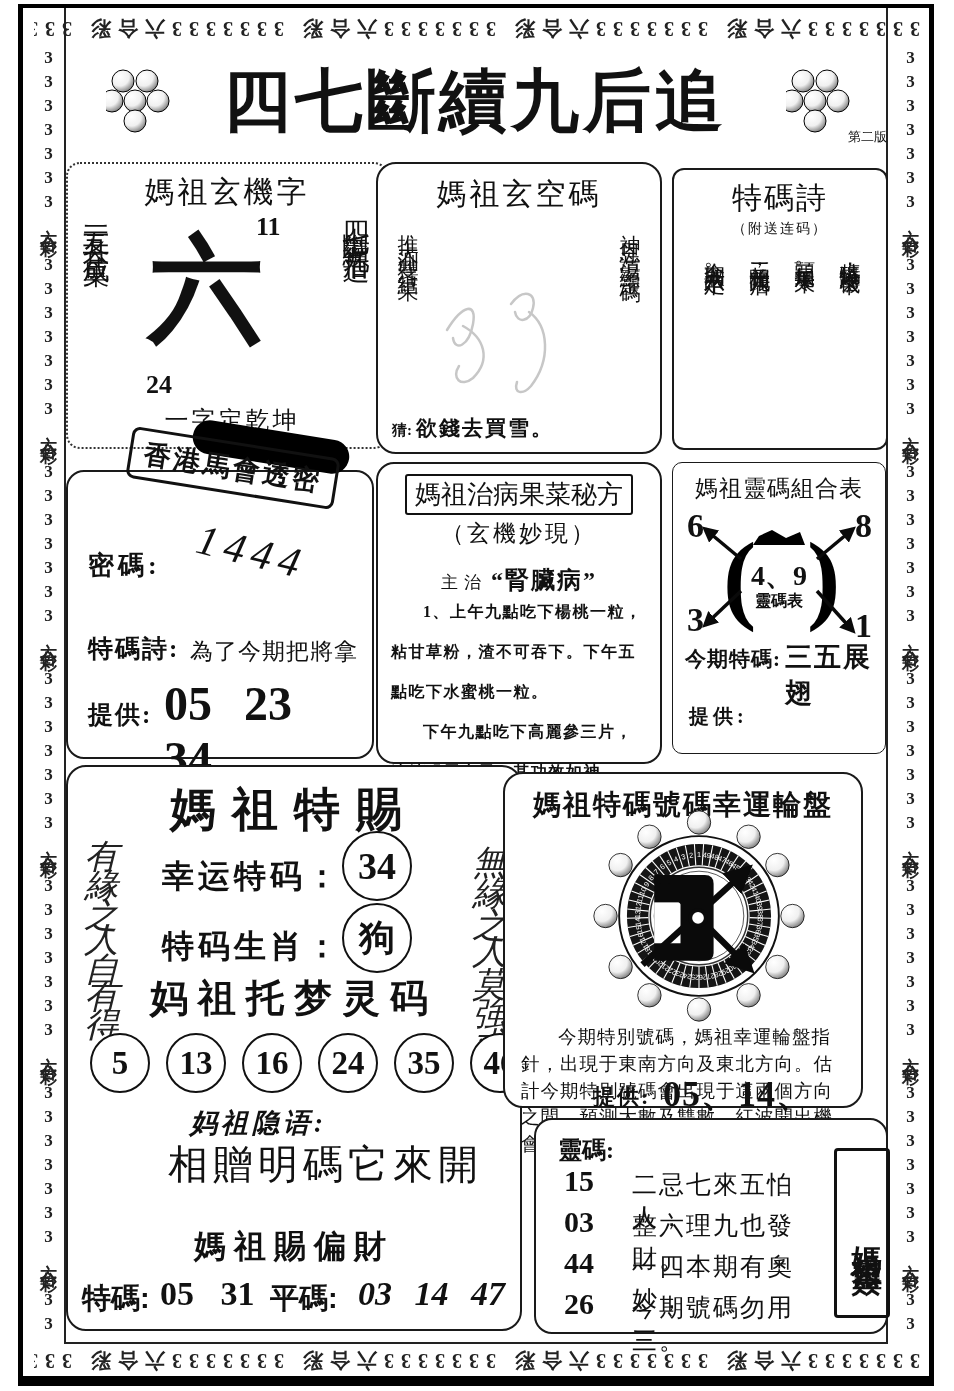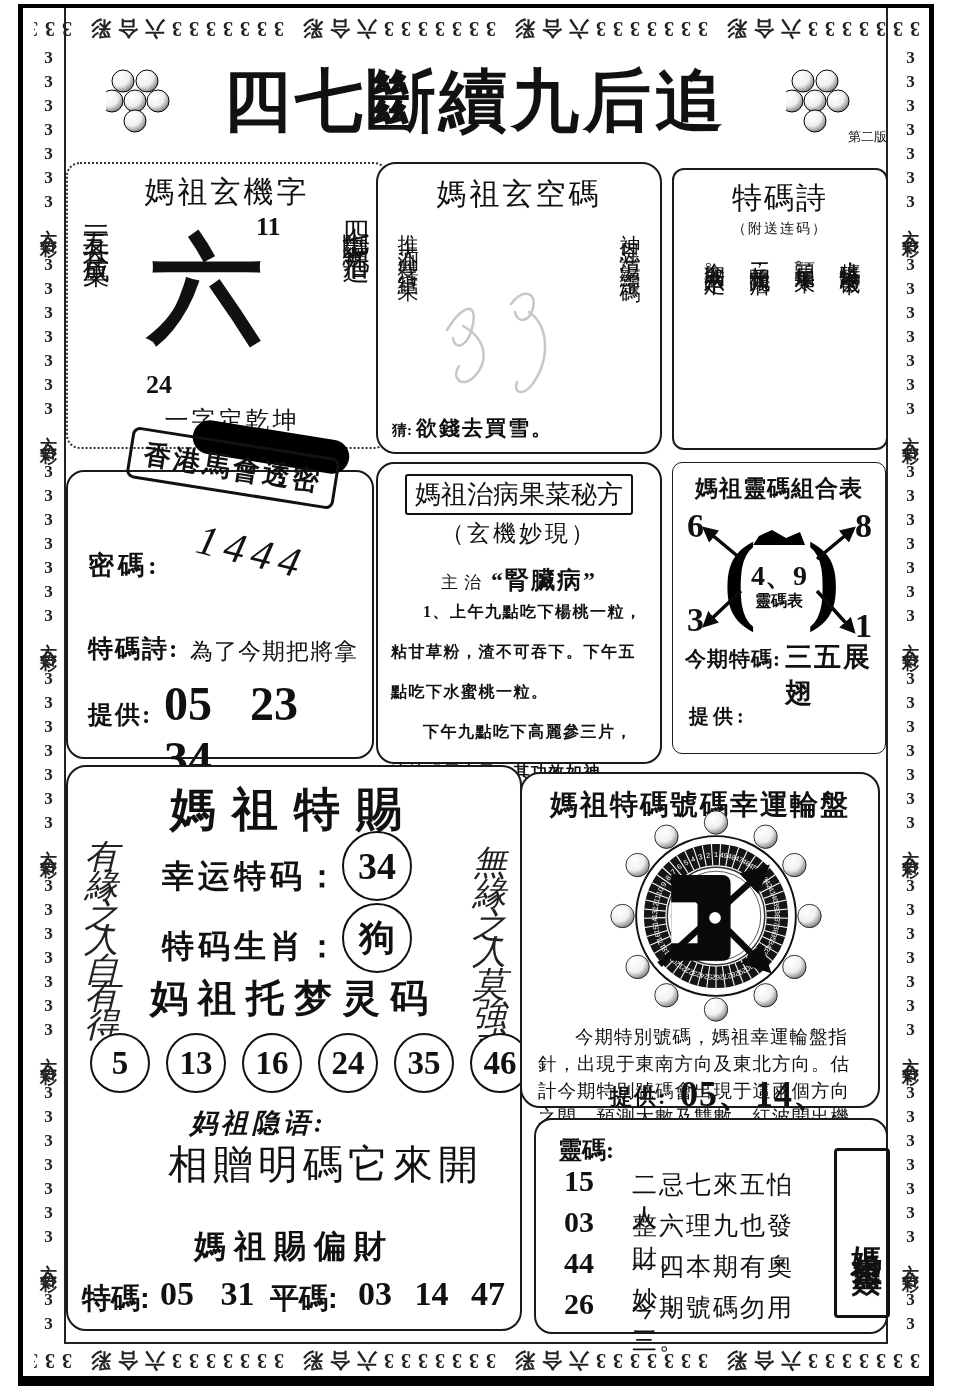--- a/index.html
+++ b/index.html
@@ -110,21 +110,21 @@
     </div>
   </div>
 
   <div class="box" style="left:66px;top:470px;width:304px;height:285px;border-radius:18px;">
     <div class="abs" style="left:20px;top:76px;font-size:26px;font-weight:700;letter-spacing:4px;">密碼:</div>
     <div class="abs" style="left:128px;top:56px;font-size:42px;font-style:italic;letter-spacing:7px;transform:rotate(14deg);">1444</div>
     <div class="abs" style="left:20px;top:160px;font-size:25px;font-weight:700;letter-spacing:2px;">特碼詩:</div>
     <div class="abs" style="left:122px;top:164px;font-size:23px;letter-spacing:1px;font-family:Liberation Mono, monospace;">為了今期把將拿</div>
     <div class="abs" style="left:20px;top:226px;font-size:25px;font-weight:700;letter-spacing:2px;">提供:</div>
     <div class="abs" style="left:96px;top:204px;font-size:48px;font-weight:700;">
-      <span style="margin-right:26px;">05</span>
+      <span style="margin-right:20px;">05</span>
       <span style="margin-right:26px;">23</span>
       <span>34</span>
     </div>
   </div>
 
   <div class="abs" style="left:192px;top:430px;width:158px;height:34px;background:#000;border-radius:18px;transform:rotate(9deg);"></div>
   <div class="abs ctr" style="left:128px;top:442px;width:204px;height:46px;border:3px solid #111;border-radius:8px;
               font-size:27px;font-weight:700;letter-spacing:3px;line-height:46px;transform:rotate(9deg);background:transparent;">香港馬會透密</div>
 
   <div class="box" style="left:376px;top:462px;width:282px;height:298px;border-radius:18px;">
@@ -135,21 +135,21 @@
       <span style="font-size:17px;letter-spacing:6px;margin-top:25px;">主治</span>
       <span style="font-size:24px;font-weight:700;letter-spacing:2px;">“腎臟病”</span>
     </div>
     <div class="abs" style="left:13px;top:128px;width:258px;font-size:16px;font-weight:600;letter-spacing:1.5px;line-height:2.5;">
       <p style="margin:0;text-indent:2em;">1、上午九點吃下楊桃一粒，粘甘草粉，渣不可吞下。下午五點吃下水蜜桃一粒。</p>
       <p style="margin:0;text-indent:2em;">下午九點吃下高麗參三片，連續服用十天，其功效如神。</p>
     </div>
   </div>
 
   <div class="box" style="left:672px;top:462px;width:212px;height:290px;border-radius:10px;border-width:1.5px;">
-    <div class="abs ctr sans" style="left:0;top:10px;width:100%;font-size:23px;font-weight:700;letter-spacing:1px;">媽祖靈碼組合表</div>
+    <div class="abs ctr sans" style="left:0;top:10px;width:100%;font-size:23px;font-weight:400;letter-spacing:1px;">媽祖靈碼組合表</div>
     <svg class="abs" style="left:0;top:42px;" width="212" height="135" viewBox="0 0 212 135">
       <defs>
         <marker id="ah" markerWidth="4.5" markerHeight="4.5" refX="3.4" refY="2.25" orient="auto">
           <path d="M0,0 L4.5,2.25 L0,4.5 Z" fill="#0a0a0a"></path>
         </marker>
       </defs>
       <text x="50" y="106" font-size="100" font-weight="900" font-family="serif">(</text>
       <text x="134" y="106" font-size="100" font-weight="900" font-family="serif">)</text>
       <path d="M80,40 L132,40 L127,27 L113,33 L99,25 L86,31 Z" fill="#000"></path>
       <g stroke="#0a0a0a" stroke-width="3.5">
@@ -202,24 +202,24 @@
       <span class="circle-num" style="width:56px;height:56px;font-size:33px;">
           <span>46</span>
         </span>
     </div>
     <div class="abs" style="left:122px;top:338px;font-size:27px;font-weight:900;font-style:italic;letter-spacing:4px;">妈祖隐语:</div>
     <div class="abs" style="left:100px;top:370px;font-size:40px;letter-spacing:5px;">相贈明碼它來開</div>
     <div class="abs ctr sans" style="left:0;top:458px;width:100%;font-size:32px;font-weight:900;letter-spacing:8px;">媽祖賜偏財</div>
     <div class="abs sans" style="left:14px;top:512px;font-size:29px;font-weight:900;">特碼:</div>
     <div class="abs" style="left:92px;top:508px;font-size:34px;font-weight:700;word-spacing:18px;">05 31</div>
     <div class="abs sans" style="left:202px;top:512px;font-size:29px;font-weight:900;">平碼:</div>
-    <div class="abs" style="left:290px;top:508px;font-size:34px;font-weight:700;word-spacing:14px;">03 14 47</div>
-  </div>
-
-  <div class="box" style="left:520px;top:772px;width:356px;height:332px;border-radius:20px;">
+    <div class="abs" style="left:290px;top:508px;font-size:34px;font-weight:700;word-spacing:14px;font-style:italic;">03 14 47</div>
+  </div>
+
+  <div class="box" style="left:503px;top:772px;width:356px;height:332px;border-radius:20px;">
     <div class="abs ctr" style="left:0;top:12px;width:100%;font-size:28px;font-weight:700;letter-spacing:2px;">媽祖特碼號碼幸運輪盤</div>
     <svg class="abs" id="wheel-svg" style="left:82px;top:30px;" width="224" height="224" viewBox="-115 -115 230 230">
       <g id="wheel-balls">
           <circle cx="0.0" cy="-96.0" r="12" fill="url(#ballG)" stroke="#000" stroke-width="0.8"></circle>
           <circle cx="-0.0" cy="96.0" r="12" fill="url(#ballG)" stroke="#000" stroke-width="0.8"></circle>
           <circle cx="-96.0" cy="-0.0" r="12" fill="url(#ballG)" stroke="#000" stroke-width="0.8"></circle>
           <circle cx="96.0" cy="0.0" r="12" fill="url(#ballG)" stroke="#000" stroke-width="0.8"></circle>
           <circle cx="-50.9" cy="-81.4" r="12" fill="url(#ballG)" stroke="#000" stroke-width="0.8"></circle>
           <circle cx="-80.5" cy="-52.3" r="12" fill="url(#ballG)" stroke="#000" stroke-width="0.8"></circle>
           <circle cx="80.5" cy="-52.3" r="12" fill="url(#ballG)" stroke="#000" stroke-width="0.8"></circle>

